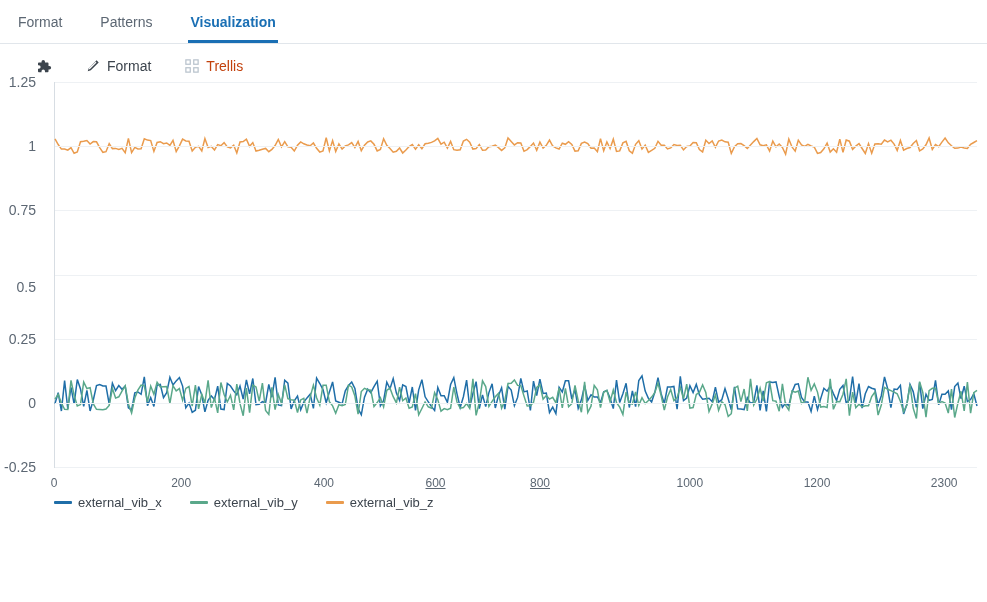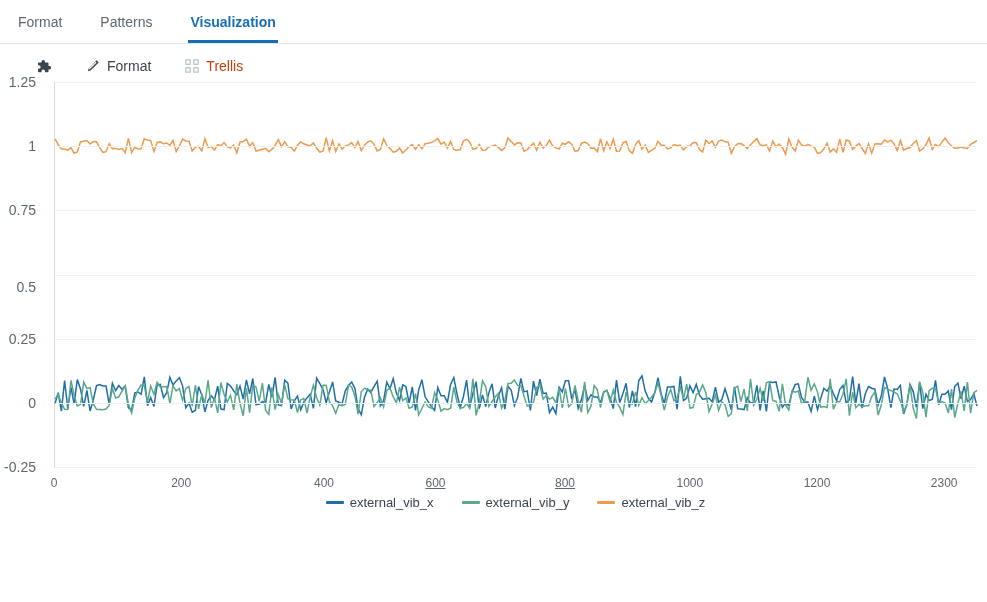--- a/index.html
+++ b/index.html
@@ -10,21 +10,21 @@
   .tool{display:flex;align-items:center;gap:7px;color:#3c444d;cursor:pointer}
   .tool.disabled{color:#c2410c;cursor:default}
   .tool .icon{width:14px;height:14px;display:inline-flex;align-items:center;justify-content:center}
   .chart-wrap{position:relative;margin:4px 8px 0 8px}
   .y-axis{position:absolute;left:0;top:0;bottom:44px;width:44px}
   .y-tick{position:absolute;right:16px;font-size:14px;color:#5c6773;transform:translateY(-50%)}
   .plot{position:absolute;left:46px;right:2px;top:0;bottom:44px;border-left:1px solid #d7dde3;border-bottom:1px solid #d7dde3}
   .grid-h{position:absolute;left:0;right:0;border-top:1px solid #eef1f4}
   .x-axis{position:absolute;left:46px;right:2px;bottom:20px;height:20px}
   .x-tick{position:absolute;top:4px;font-size:12px;color:#5c6773;transform:translateX(-50%)}
-  .legend{position:absolute;left:46px;right:2px;bottom:0;height:20px;display:flex;justify-content:center;gap:28px;font-size:13px;color:#3c444d}
+  .legend{position:absolute;left:46px;right:2px;bottom:0;height:20px;display:flex;gap:28px;font-size:13px;color:#3c444d}
   .legend-item{display:flex;align-items:center;gap:6px}
   .swatch{width:18px;height:3px;border-radius:1px}
   svg.lines{position:absolute;inset:0;width:100%;height:100%;overflow:visible}
   path.series{fill:none;stroke-width:1.5}
 </style>
 </head>
 <body>
 
 <div class="tabs">
   <div class="tab">Format</div>
@@ -85,21 +85,21 @@
       <div class="grid-h" style="top: 192.5px;"></div>
       <div class="grid-h" style="top: 128.333px;"></div>
       <div class="grid-h" style="top: 64.1667px;"></div>
       <div class="grid-h" style="top: 0px;"></div>
     </div>
   <div class="x-axis" id="xaxis">
       <div class="x-tick" style="left: 0px;">0</div>
       <div class="x-tick" style="left: 127.172px;">200</div>
       <div class="x-tick" style="left: 270px;">400</div>
       <div class="x-tick" style="left: 381.517px; text-decoration: underline;">600</div>
-      <div class="x-tick" style="left: 511px; text-decoration: underline;">800</div>
+      <div class="x-tick" style="left: 486px; text-decoration: underline;">800</div>
       <div class="x-tick" style="left: 635.862px;">1000</div>
       <div class="x-tick" style="left: 763.034px;">1200</div>
       <div class="x-tick" style="left: 890.207px;">2300</div>
     </div>
   <div class="legend" id="legend">
       <div class="legend-item">
         <span class="swatch" style="background: rgb(31, 110, 168);"></span>
         <span>external_vib_x</span>
       </div>
       <div class="legend-item">

